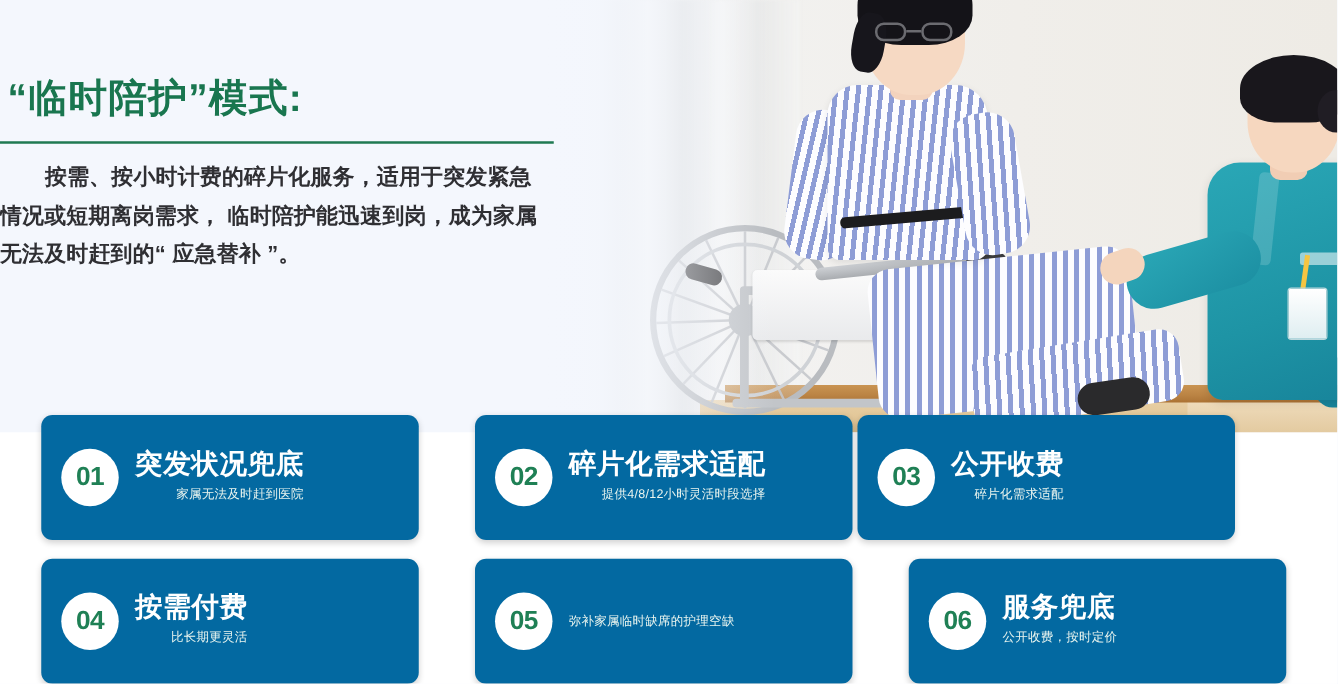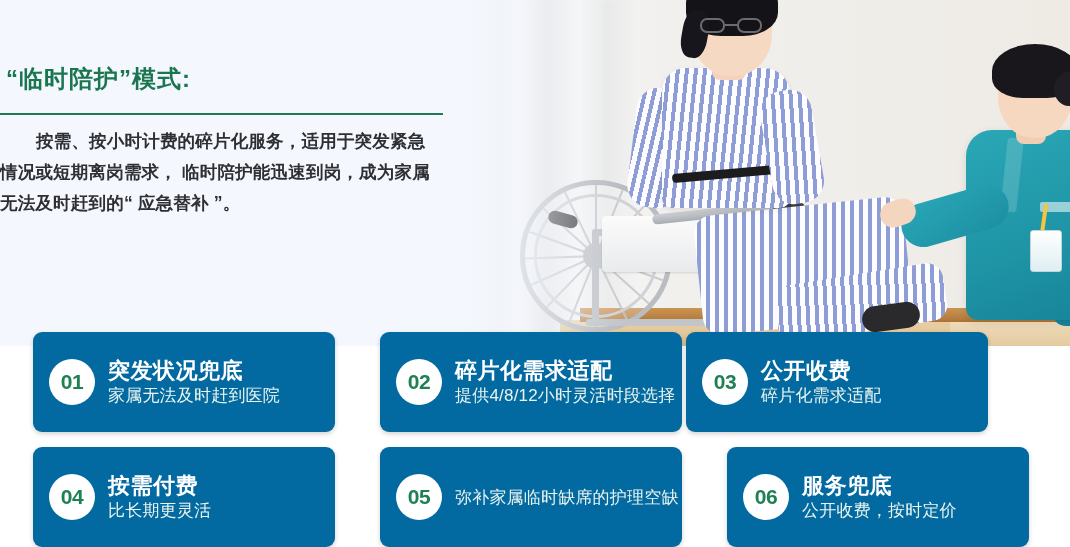--- a/index.html
+++ b/index.html
@@ -122,21 +122,21 @@
     background:linear-gradient(160deg,#1b7f95,#15soo);background-color:#17839a;}
 
   
   .photo .leftfade{position:absolute;left:0;top:0;width:190px;height:346px;
     background:linear-gradient(90deg,#f4f7fd 0%,rgba(244,247,253,.92) 26%,rgba(244,247,253,0) 100%);}
 
   
   .panel{position:absolute;left:0;top:0;width:460px;height:346px;}
   .panel-bg{position:absolute;inset:0;background:linear-gradient(90deg,#f4f7fd 0%,#f4f7fd 72%,rgba(244,247,253,0) 100%);}
   .title{position:absolute;left:6px;top:60px;width:440px;
-    color:#19764f;font-size:24px;font-weight:bold;letter-spacing:1px;line-height:38px;white-space:nowrap;}
+    color:#19764f;font-size:31px;font-weight:bold;letter-spacing:1px;line-height:38px;white-space:nowrap;}
   .rule{position:absolute;left:0;top:113px;width:443px;height:2px;background:#1f7a52;}
   .body-text{position:absolute;left:0;top:126px;width:442px;
     color:#2f2f33;font-size:17.5px;font-weight:bold;line-height:31px;text-indent:36px;
     letter-spacing:.2px;}
 
   
   .white-base{position:absolute;left:0;top:346px;width:1070px;height:201px;background:#ffffff;}
 
   
   .cards{position:absolute;left:0;top:0;width:1070px;height:547px;}
@@ -147,21 +147,21 @@
   .card.c2{left:380px;top:332px;}
   .card.c3{left:686px;top:332px;}
   .card.c4{left:33px;top:447px;}
   .card.c5{left:380px;top:447px;}
   .card.c6{left:727px;top:447px;}
   .badge{width:46px;height:46px;min-width:46px;border-radius:50%;background:#ffffff;
     display:flex;align-items:center;justify-content:center;
     color:#1f8055;font-size:21px;font-weight:bold;letter-spacing:-.5px;margin-right:13px;}
   .card-txt{display:flex;flex-direction:column;justify-content:center;}
   .card-title{color:#ffffff;font-size:22px;font-weight:bold;line-height:27px;letter-spacing:.5px;}
-  .card-sub{color:#eaf5ef;font-size:17px;font-weight:normal;line-height:22px;letter-spacing:.2px;margin-top:1px;text-align:right;}
+  .card-sub{color:#eaf5ef;font-size:10px;font-weight:normal;line-height:22px;letter-spacing:.2px;margin-top:1px;text-align:right;}
 </style>
 </head>
 <body>
 
 <div class="page">
 
   <div class="top">
 
     <div class="photo">
       <div class="wall"></div>

